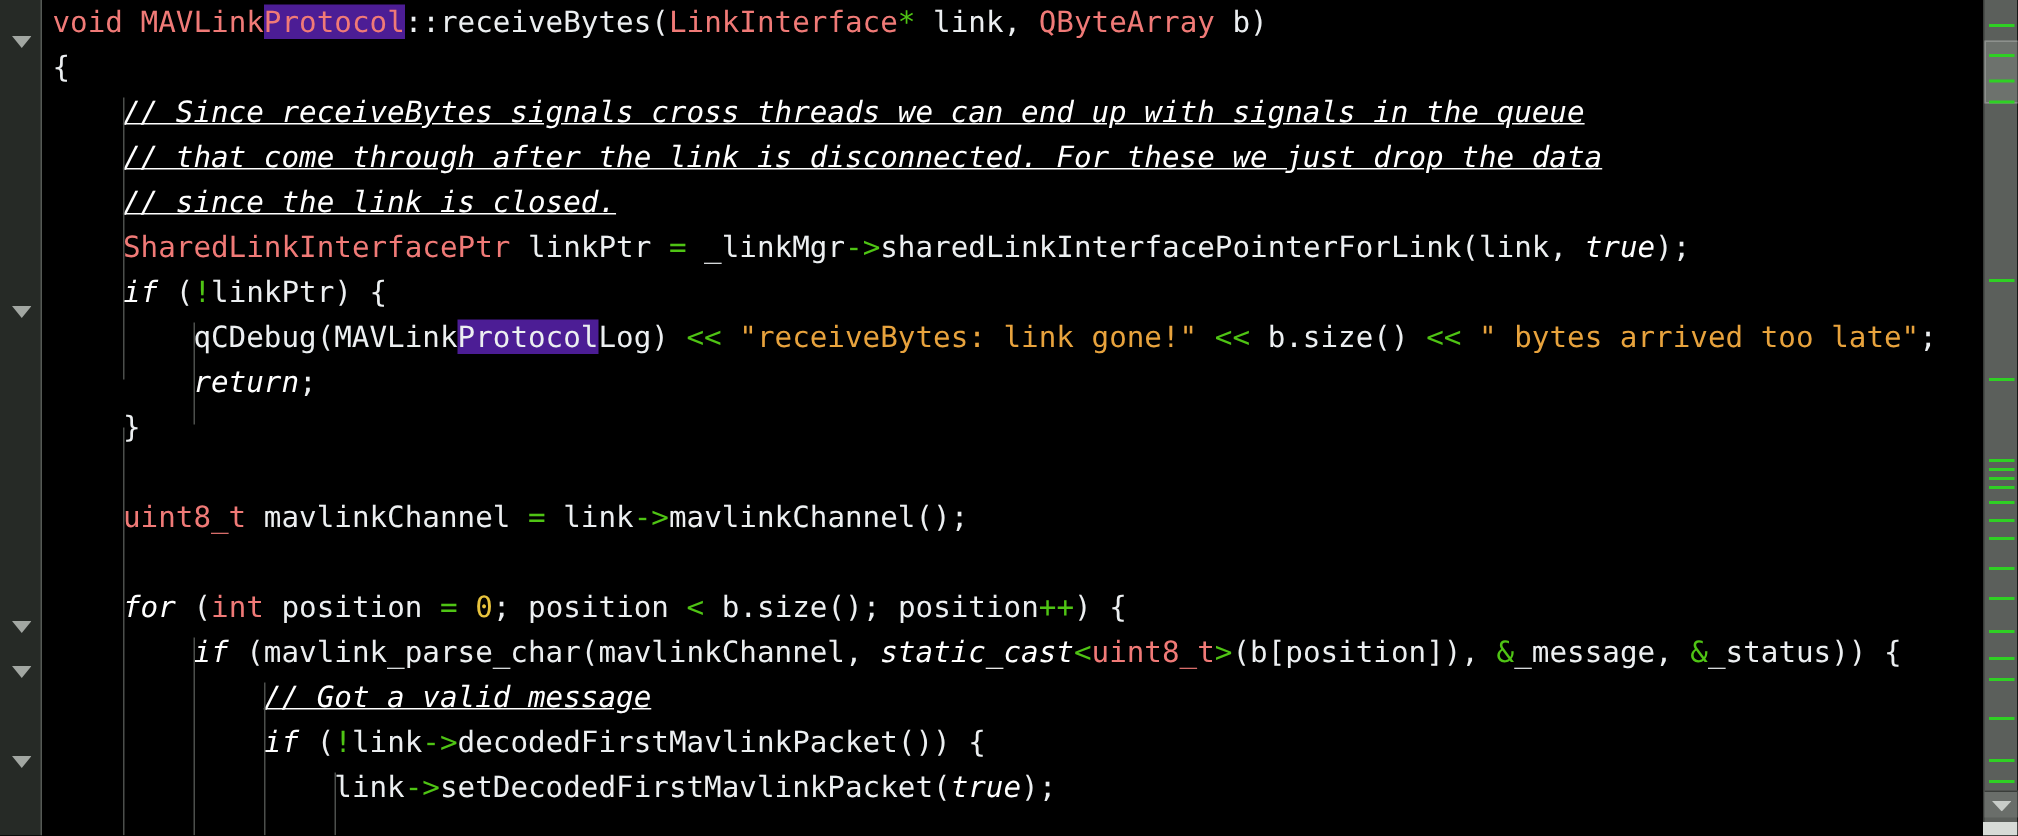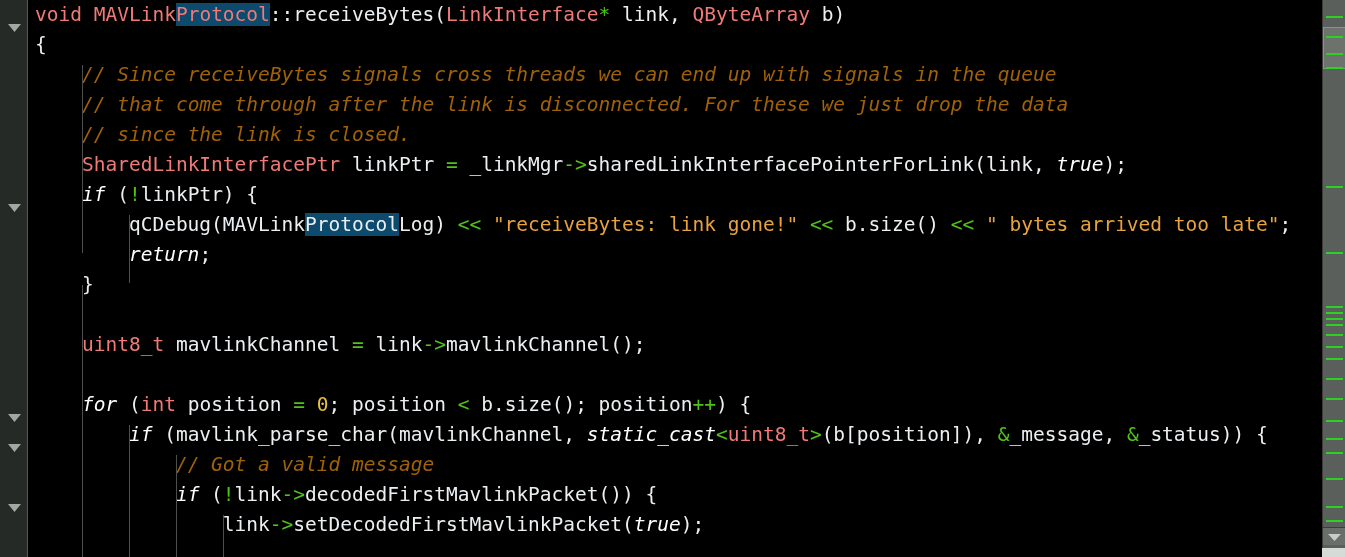--- a/index.html
+++ b/index.html
@@ -62,25 +62,25 @@
   .guide {
     position: absolute;
     width: 1px;
     background: #4c4f4c;
   }
 
   
   .t-plain   { color: #eceff1; }
   .t-type    { color: #f07a77; }
   .t-kw      { color: #ffffff; font-style: italic; }
-  .t-comment { color: #a16207; font-style: italic; }
+  .t-comment { color: #ffffff; font-style: italic; text-decoration: underline; }
   .t-string  { color: #e8a33d; }
   .t-op      { color: #4fc414; }
   .t-num     { color: #e8c33d; }
-  .t-hl      { background: #0c4a6e; }
+  .t-hl      { background: #4c1d95; }
 
   
   #marker-bar {
     position: absolute;
     right: 0; top: 0;
     width: 23px; height: 557px;
     background: #5b5f5b;
     border-left: 1px solid #3a3d3a;
   }
   .marker {

